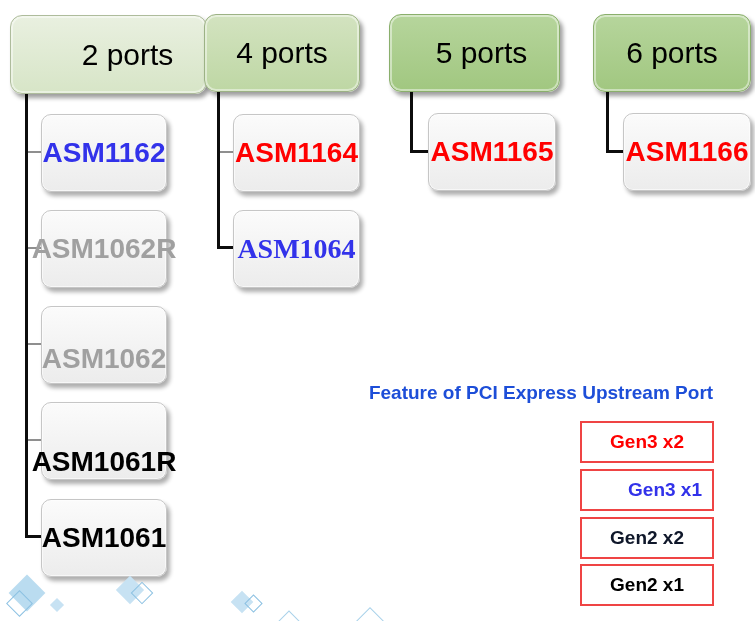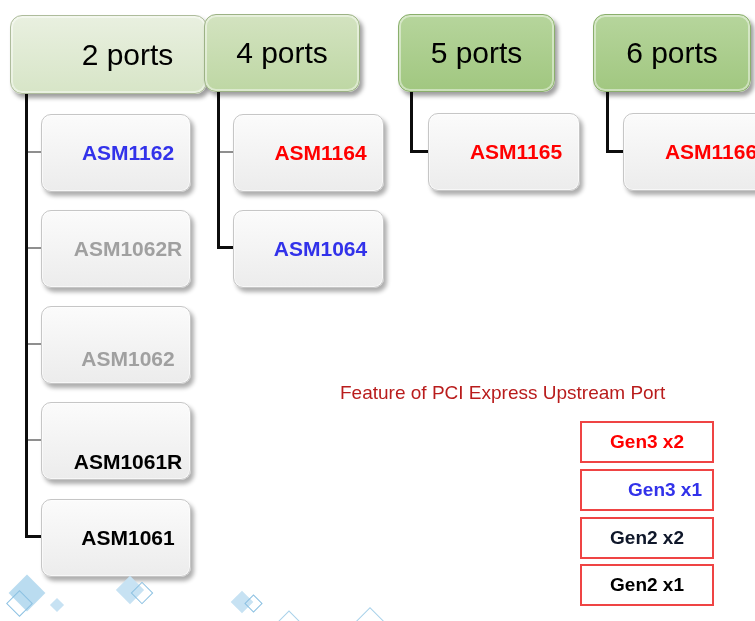--- a/index.html
+++ b/index.html
@@ -13,41 +13,41 @@
     position:absolute;border-radius:12px;
     display:flex;align-items:center;justify-content:center;
     font-size:30px;color:#000;letter-spacing:0px;
     border:1px solid #9fb28b;
     box-shadow:3px 4px 4px rgba(0,0,0,.38), inset 0 0 0 2px rgba(255,255,255,.45);
   }
   .hdr-1{left:10px;top:15px;width:157px;height:77px;
     background:linear-gradient(180deg,#e9f0e0 0%,#d7e5c7 100%);border-color:#aeBC9c;padding-left:38px;}
   .hdr-2{left:204px;top:14px;width:154px;height:76px;
     background:linear-gradient(180deg,#d3e3c0 0%,#bed7a4 100%);border-color:#9cb285;}
-  .hdr-3{left:398px;top:14px;width:155px;height:76px;
-    background:linear-gradient(180deg,#b6d59c 0%,#a1c780 100%);border-color:#8aaf6c;}
+  .hdr-3{left:389px;top:14px;width:155px;height:76px;
+    background:linear-gradient(180deg,#b6d59c 0%,#a1c780 100%);border-color:#8aaf6c;padding-left:14px;}
   .hdr-4{left:593px;top:14px;width:156px;height:76px;
     background:linear-gradient(180deg,#b6d59c 0%,#a1c780 100%);border-color:#8aaf6c;}
 
   
   .chip{
     position:absolute;width:124px;height:76px;border-radius:10px;
     background:linear-gradient(180deg,#fbfbfb 0%,#ececec 100%);
     border:1px solid #c6c6c6;
     box-shadow:3px 4px 4px rgba(0,0,0,.32), inset 0 0 0 1px rgba(255,255,255,.6);
     display:flex;align-items:center;justify-content:center;
-    font-size:21px;font-weight:bold;color:#000;padding-left:24px;
+    font-size:28px;font-weight:bold;color:#000;
   }
   .c11{left:41px;top:114px;}
   .c12{left:41px;top:210px;}
   .c13{left:41px;top:306px;}
   .c14{left:41px;top:402px;}
   .c15{left:41px;top:499px;}
   .c21{left:233px;top:114px;width:125px;}
-  .c22{left:233px;top:210px;width:125px;}
+  .c22{left:233px;top:210px;width:125px;font-family:Liberation Serif, serif;}
   .c31{left:428px;top:113px;width:126px;}
   .c41{left:623px;top:113px;width:126px;}
 
   
   .vline{position:absolute;width:3px;background:#0d0d0d;}
   .hthick{position:absolute;height:3px;background:#0d0d0d;}
   .hstub{position:absolute;height:1.5px;background:#8f8f8f;}
   .v1{left:25px;top:92px;height:446px;}
   .s11{left:28px;top:151px;width:13px;}
   .s12{left:28px;top:247px;width:13px;}
@@ -58,21 +58,21 @@
   .s21{left:220px;top:151px;width:13px;}
   .e2{left:217px;top:246px;width:16px;}
   .v3{left:410px;top:90px;height:63px;}
   .e3{left:410px;top:150px;width:18px;}
   .v4{left:606px;top:90px;height:63px;}
   .e4{left:606px;top:150px;width:17px;}
 
   
   .legend-title{
     position:absolute;left:340px;top:382px;width:402px;
-    text-align:left;font-size:19px;font-weight:normal;color:#b91c1c;
+    text-align:center;font-size:19px;font-weight:bold;color:#1d4ed8;
   }
   .lbox{
     position:absolute;left:580px;width:134px;height:42px;
     border:2px solid #ef4444;border-radius:0;background:#fff;
     box-sizing:border-box;
     display:flex;align-items:center;justify-content:center;
     font-size:19px;font-weight:bold;
   }
   .l1{top:421px;}
   .l2{top:469px;}

